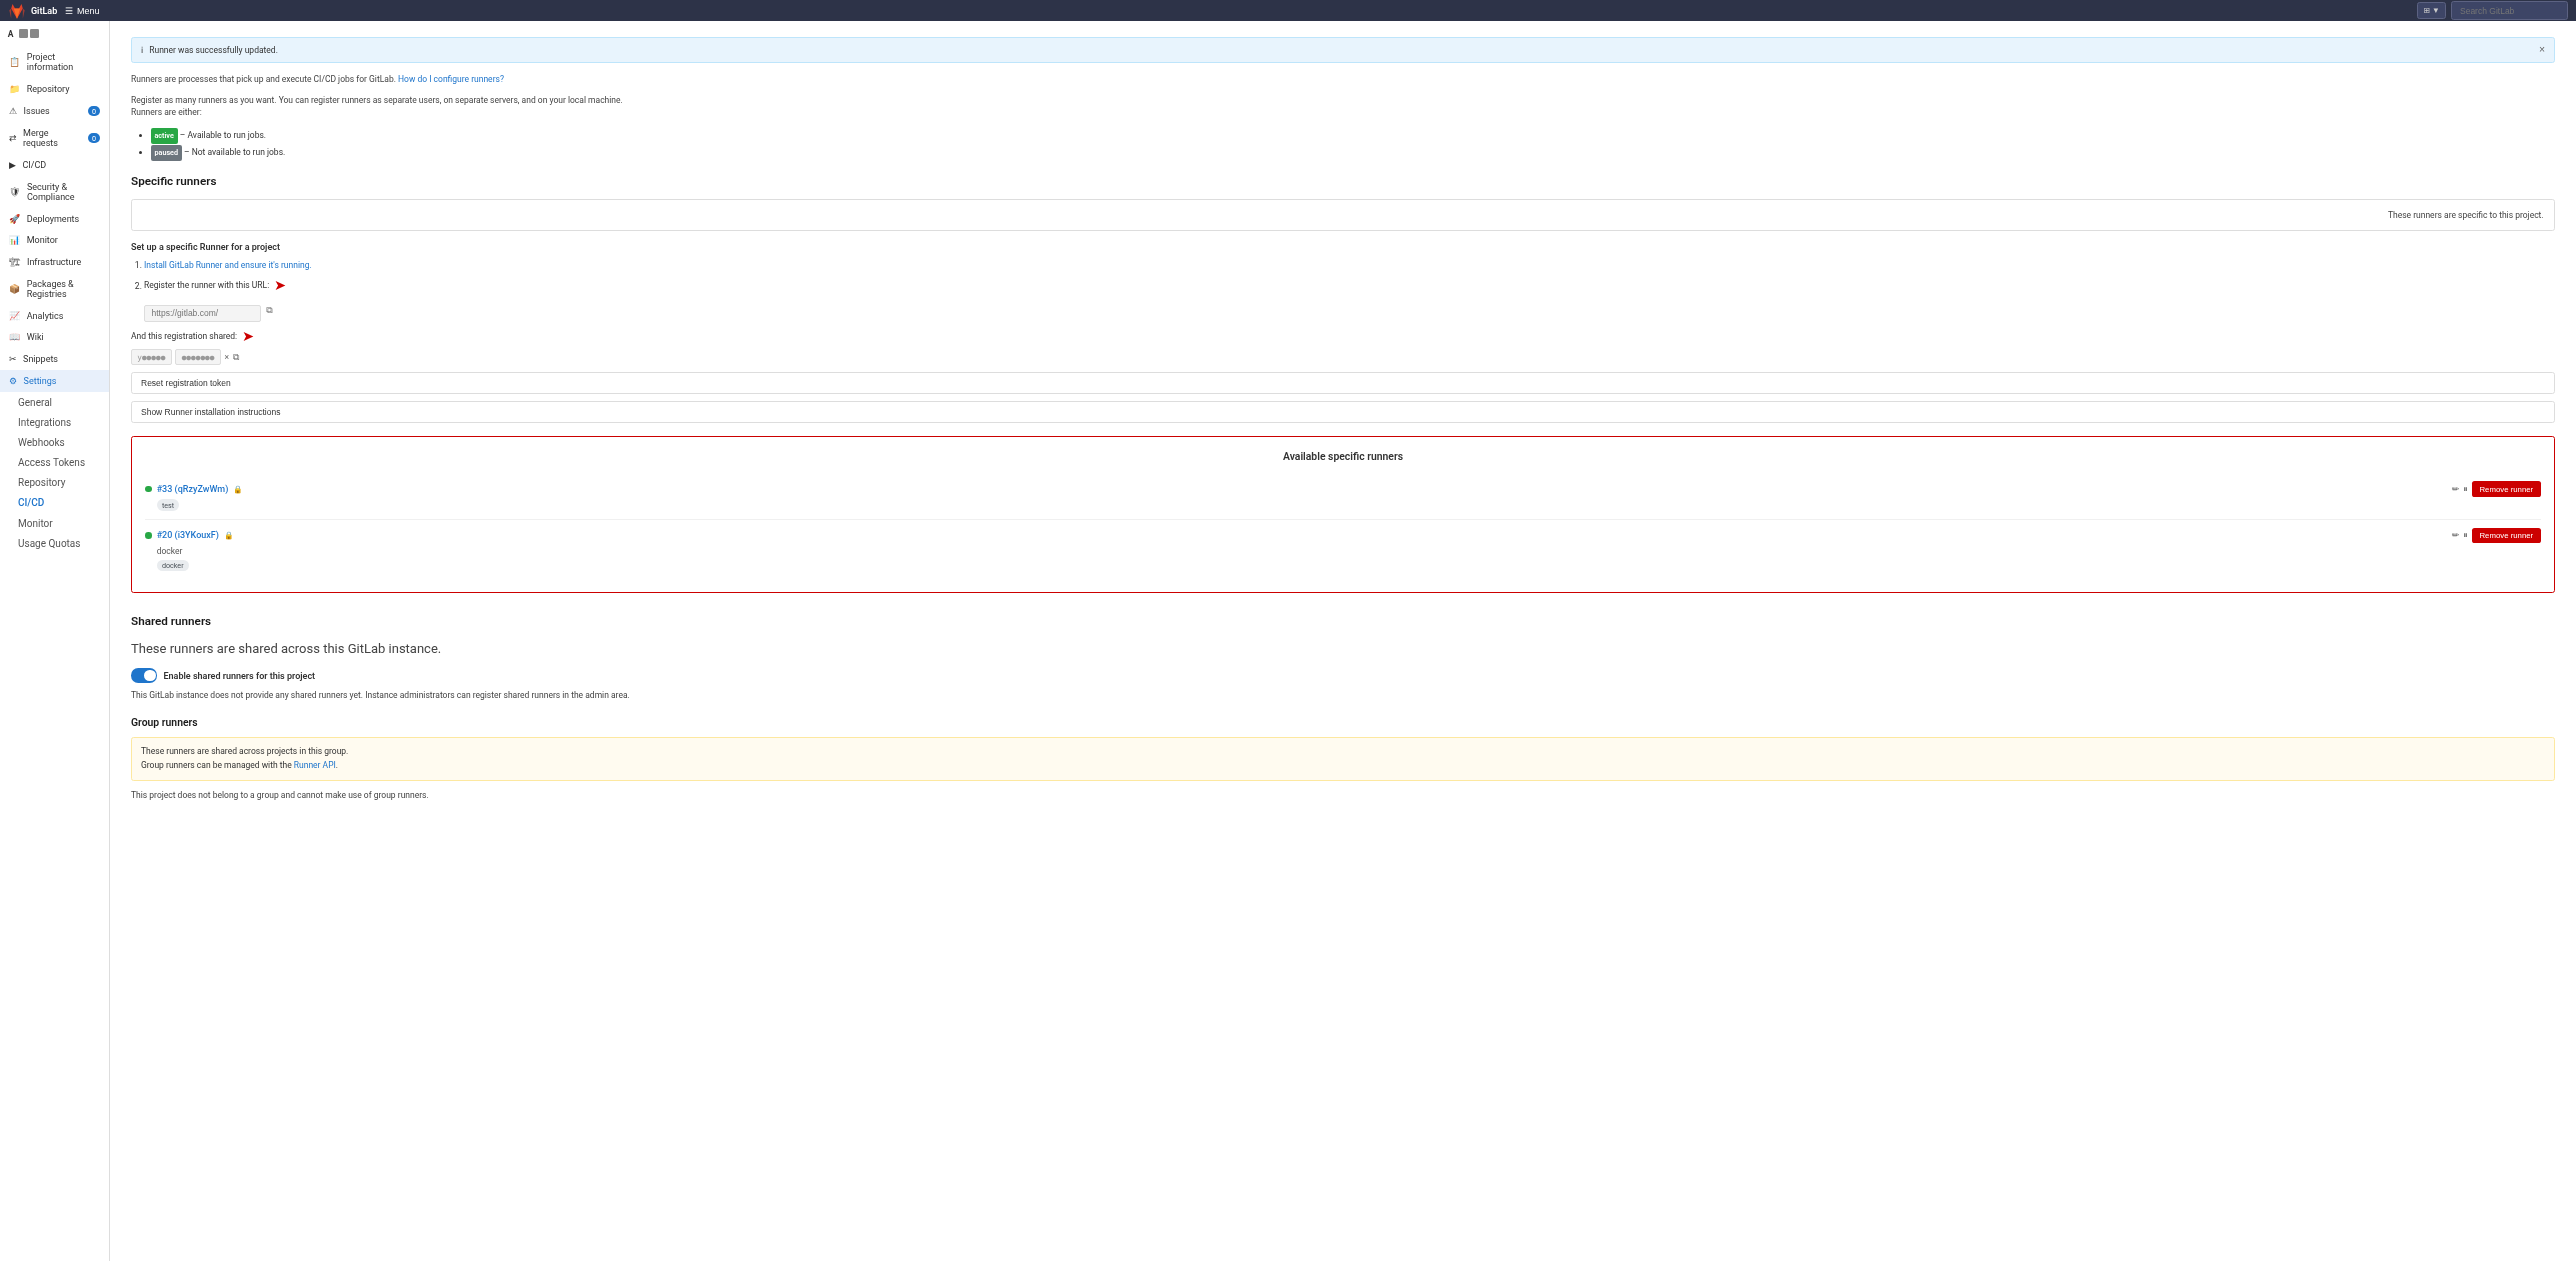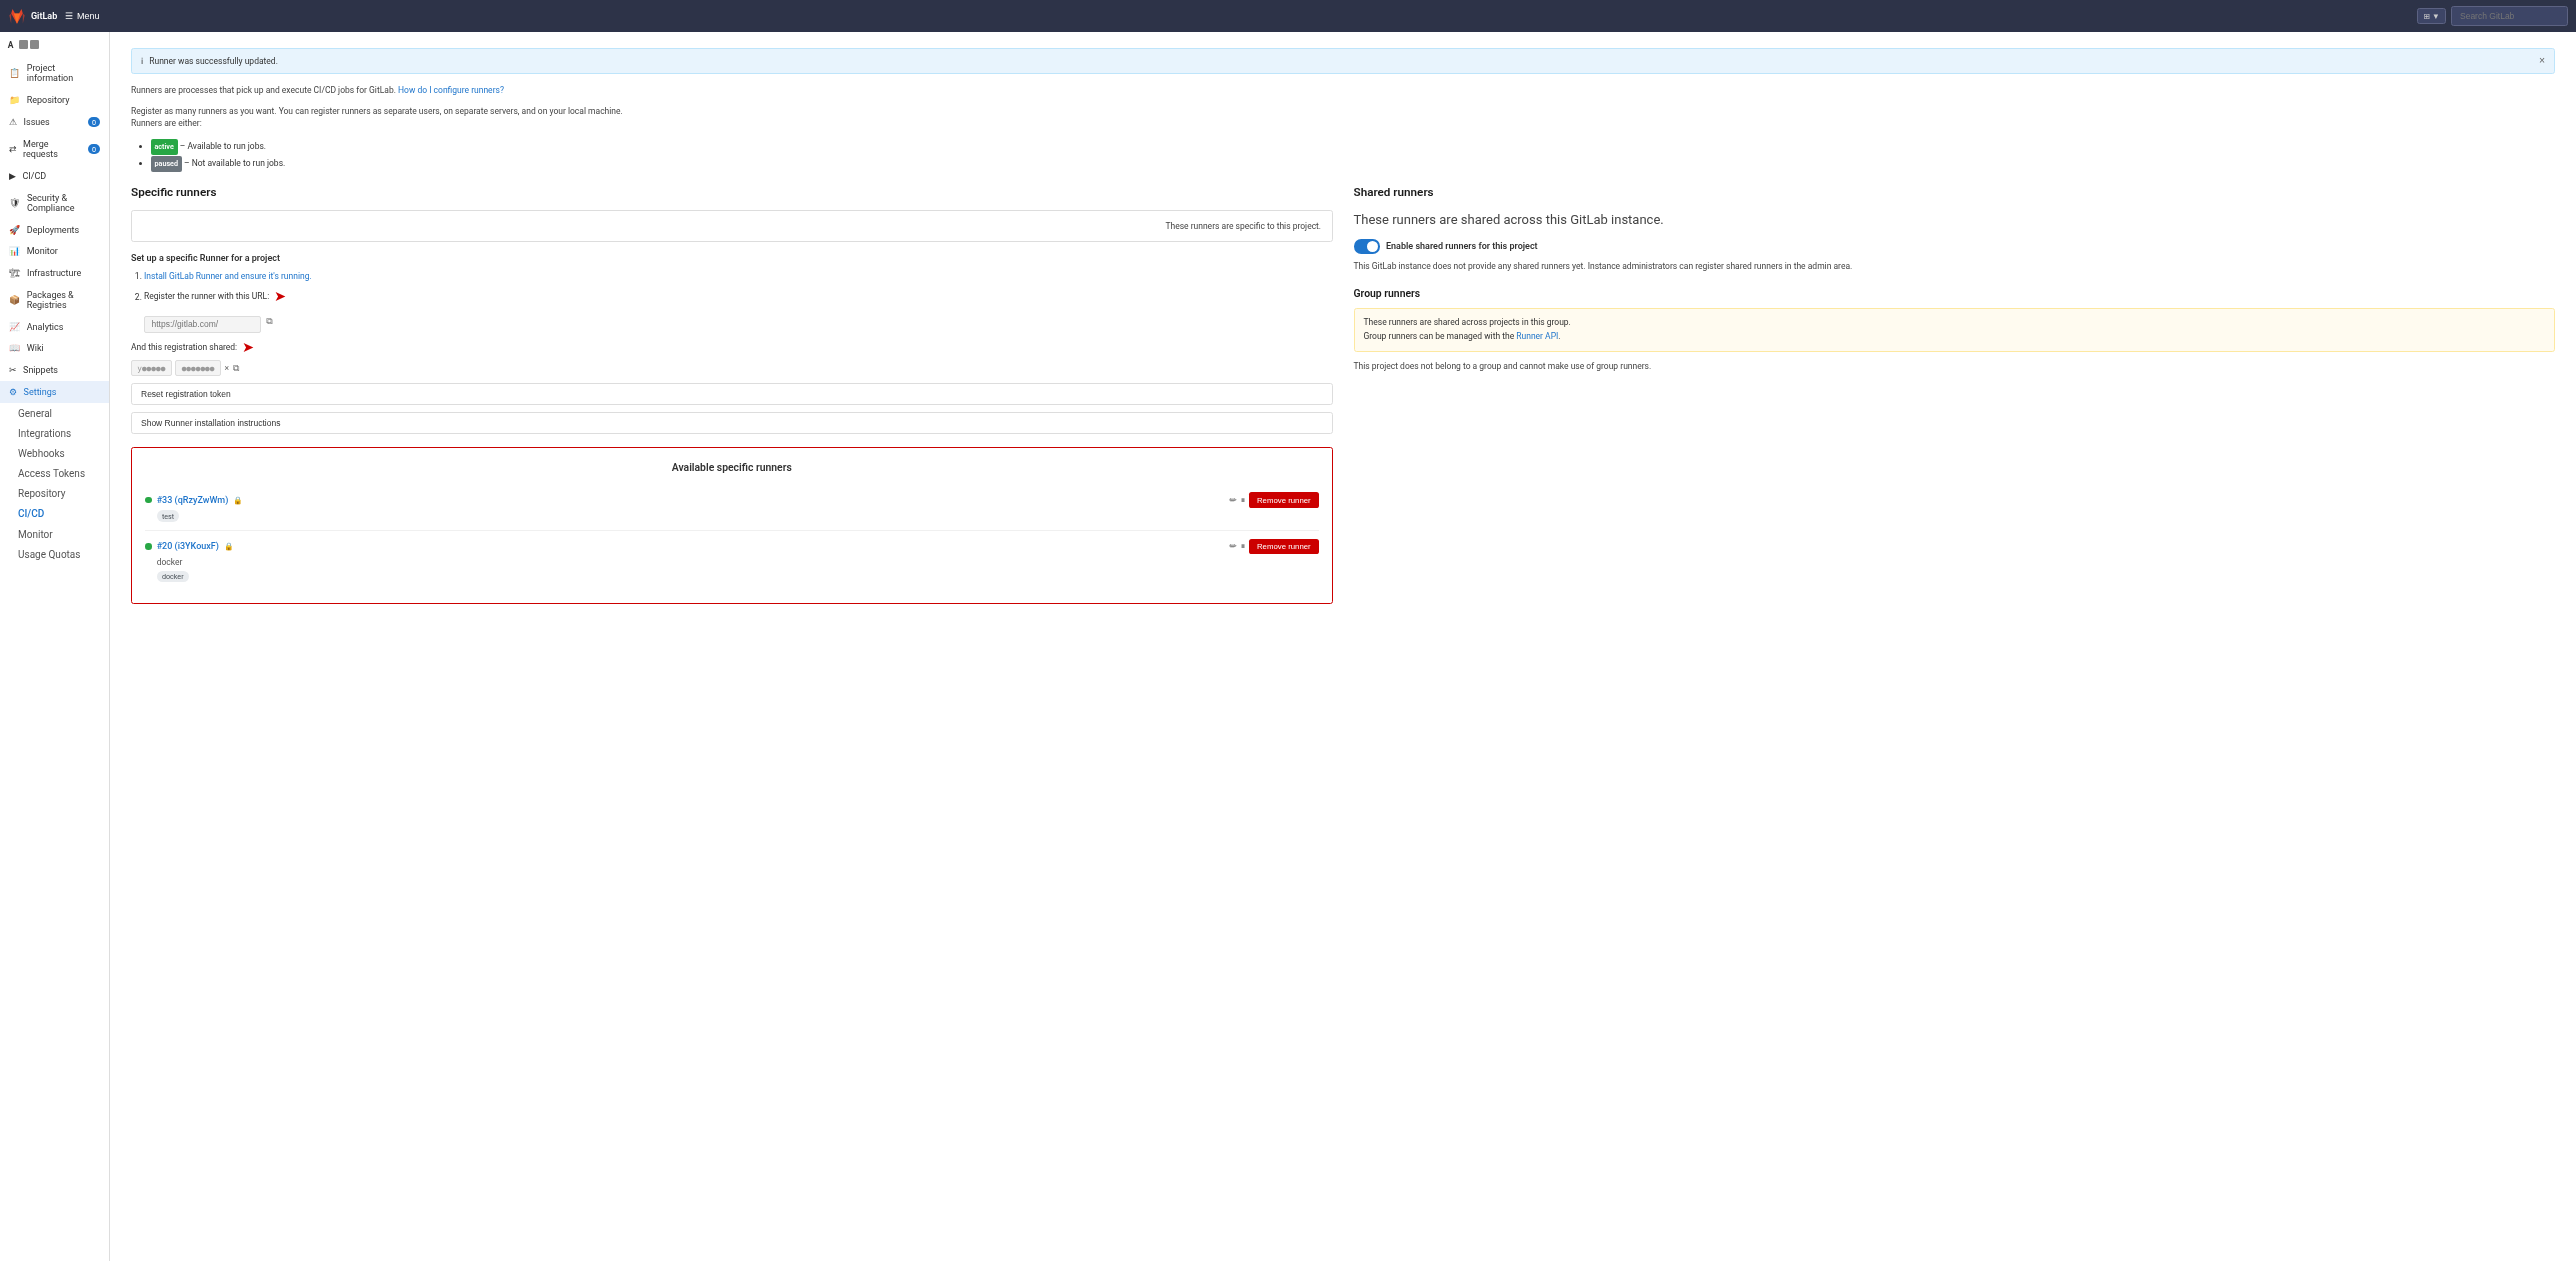--- a/index.html
+++ b/index.html
@@ -1,21 +1,21 @@
 <!DOCTYPE html>
 <html style="font-size:10.4px"><head>
   <meta charset="utf-8">
   <style>
     * { box-sizing: border-box; margin: 0; padding: 0; }
     body { font-family: -apple-system, BlinkMacSystemFont, 'Segoe UI', Roboto, sans-serif; font-size: 9px; background: #f0f0f0; color: #333; display: flex; flex-direction: column; height: 100vh; overflow: hidden; }
 
     
     .top-nav {
       background: #2d3348;
-      height: 32px;
+      height: 21px;
       display: flex;
       align-items: center;
       padding: 0 7.8px;
       gap: 7.8px;
       flex-shrink: 0;
       z-index: 100;
     }
     .nav-logo {
       display: flex;
       align-items: center;
@@ -173,21 +173,21 @@
       background: #6c757d;
       color: #fff;
       border-radius: 2px;
       padding: 0.7px 3.9px;
       font-size: 7.2px;
       font-weight: 600;
     }
 
     .runners-layout {
       display: grid;
-      grid-template-columns: 1fr 1fr;
+      grid-template-columns: 1fr;
       gap: 21px;
       margin-top: 13px;
     }
 
     .section-title {
       font-size: 11.7px;
       font-weight: 600;
       margin-bottom: 10.4px;
       color: #1a1a1a;
     }

